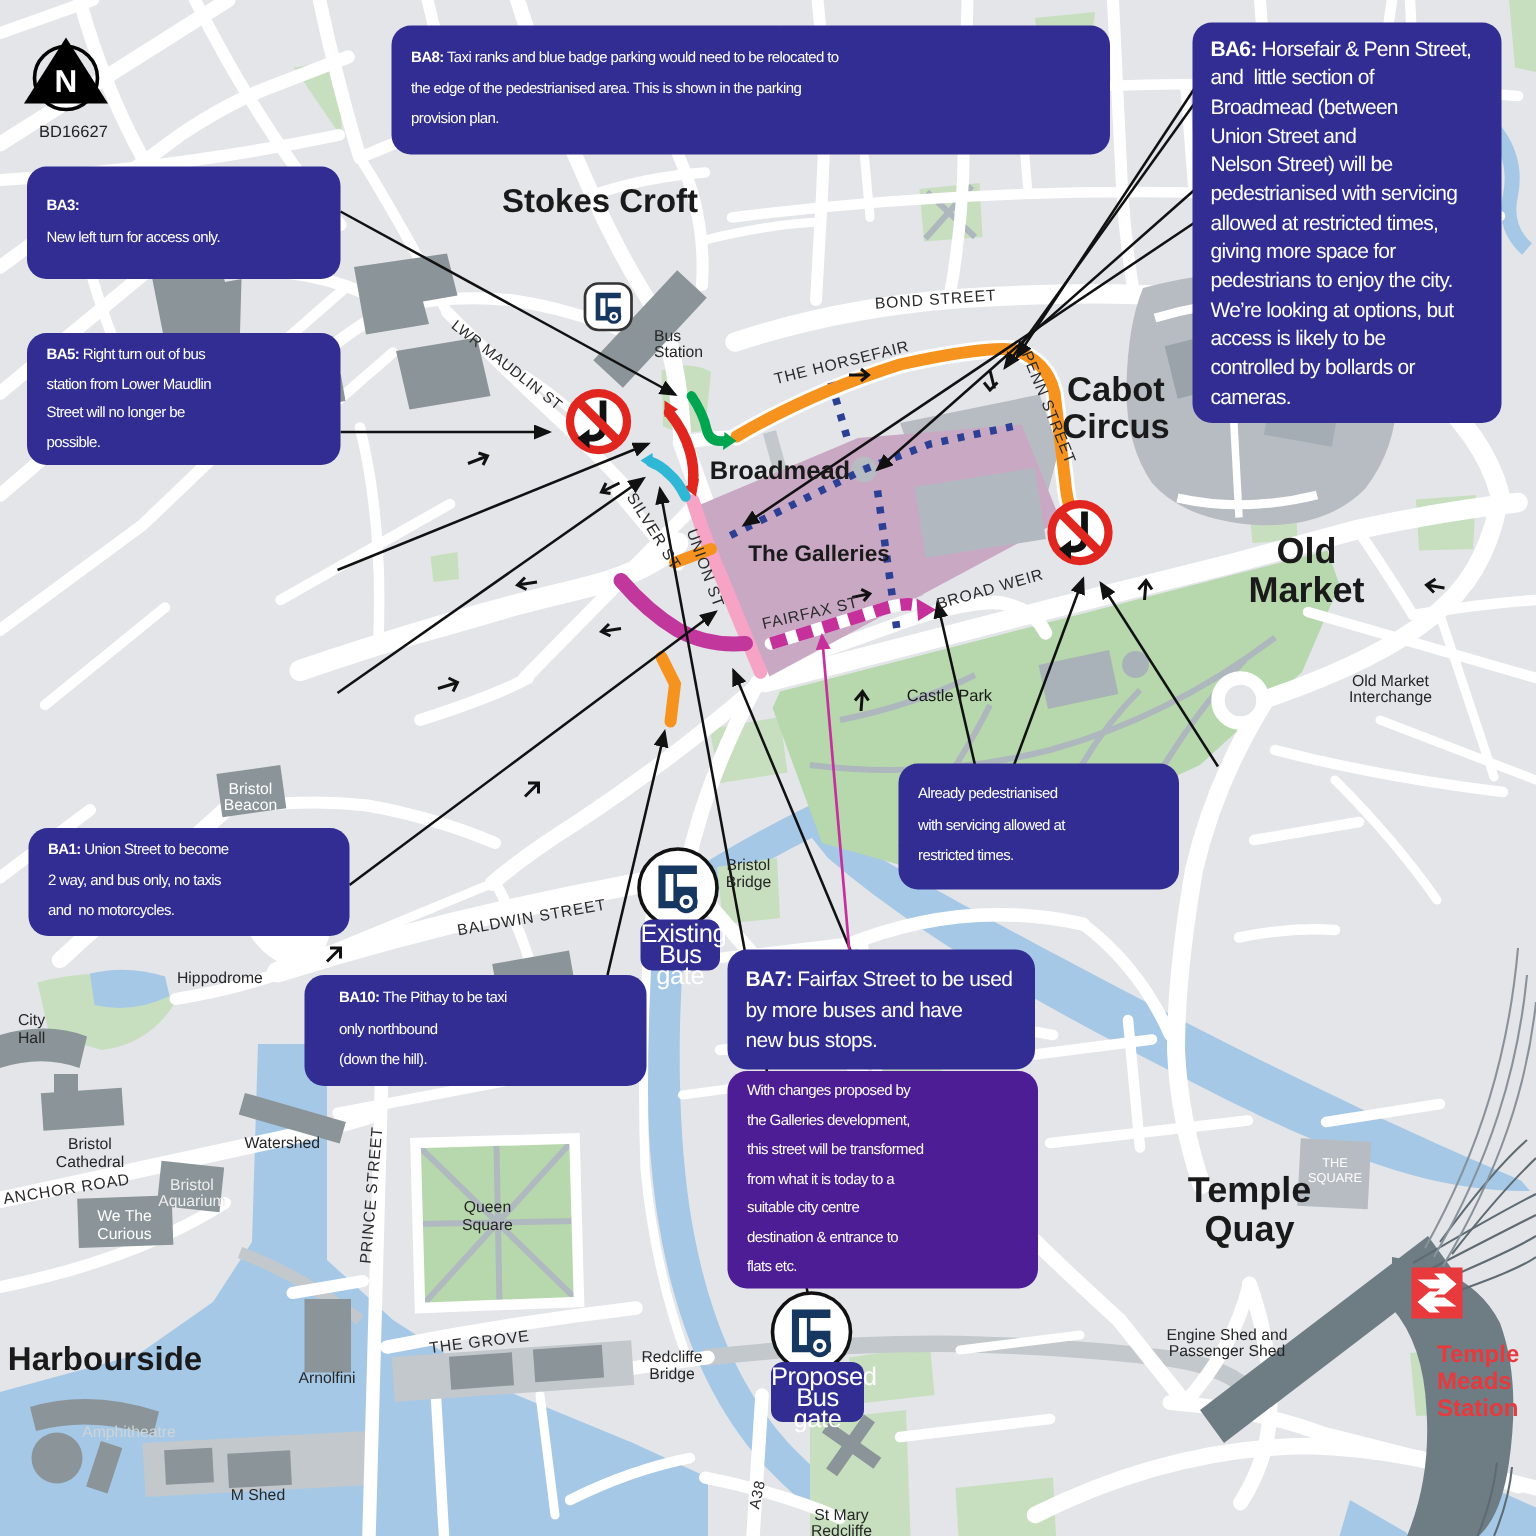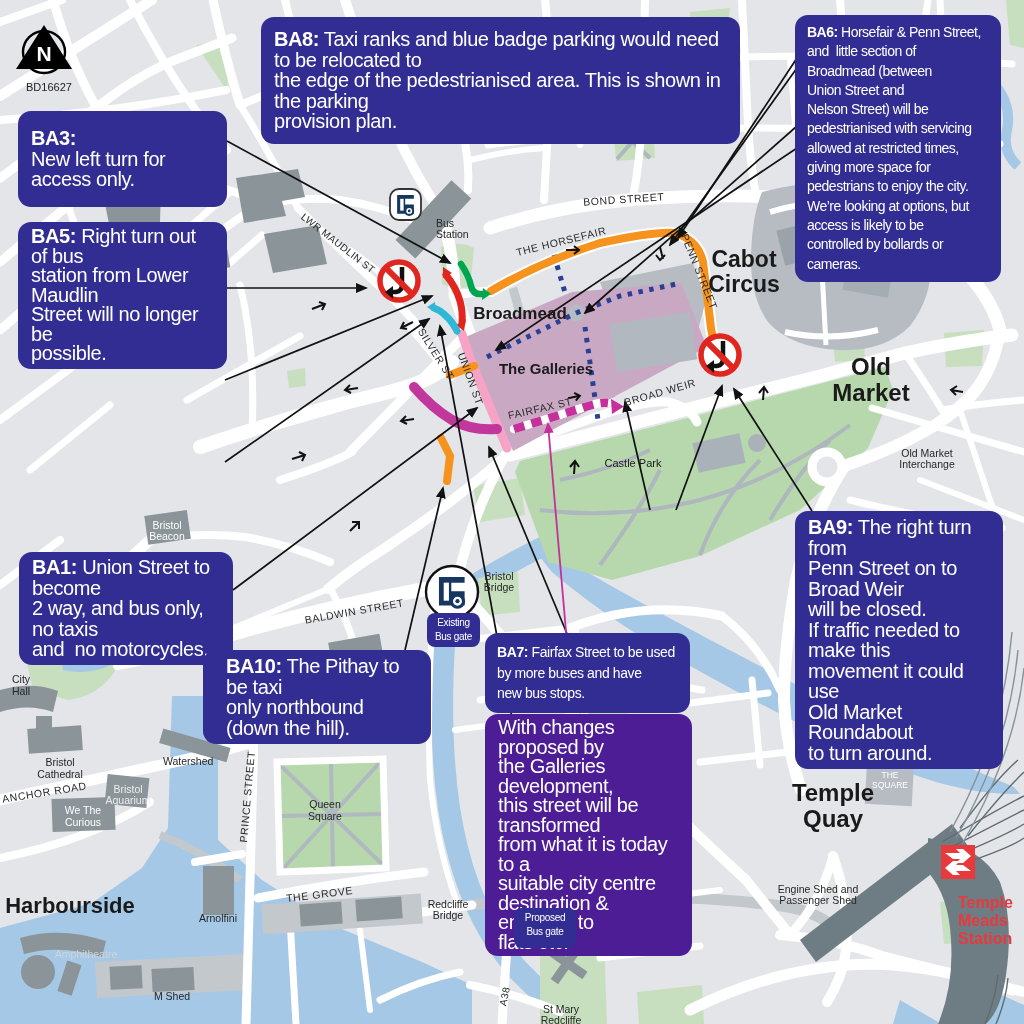--- a/index.html
+++ b/index.html
@@ -1,21 +1,21 @@
 <!DOCTYPE html>
 <html><head>
 <meta charset="utf-8">
 <style>
 html,body{margin:0;padding:0}
 #map{position:relative;width:1024px;height:1024px;overflow:hidden;background:#e3e5e9;font-family:"Liberation Sans",sans-serif}
 #map svg{position:absolute;left:0;top:0}
-.cb{position:absolute;background:#322d92;color:#fff;border-radius:13px;padding:9px 13px;font-size:20px;line-height:20.5px;letter-spacing:-0.4px}
+.cb{position:absolute;background:#322d92;color:#fff;border-radius:13px;padding:9px 13px;font-size:10px;line-height:20.5px;letter-spacing:-0.4px}
 .cb b{font-weight:bold}
 .pkb{background:#4c1d95}
-.gl{position:absolute;background:#322d92;color:#fff;border-radius:8px;font-size:10px;line-height:14px;text-align:center;padding-top:3px;letter-spacing:-0.3px}
+.gl{position:absolute;background:#322d92;color:#fff;border-radius:8px;font-size:17px;line-height:14px;text-align:center;padding-top:3px;letter-spacing:-0.3px}
 </style>
 </head>
 <body>
 <div id="map">
 <svg width="1024" height="1024" viewBox="0 0 1024 1024">
 <defs>
 <marker id="ab" markerWidth="12" markerHeight="10" refX="10" refY="5" orient="auto" markerUnits="userSpaceOnUse">
           <path d="M0,0 L12,5 L0,10 z" fill="#111"></path>
         </marker>
 <marker id="am" markerWidth="11" markerHeight="10" refX="9" refY="5" orient="auto" markerUnits="userSpaceOnUse">
@@ -414,18 +414,18 @@
 <text x="958" y="926">Meads</text>
 <text x="958" y="944">Station</text>
 </g>
 </svg>
 <div class="cb" style="left:261px;top:17px;width:453px;padding:12px 13px;"><b>BA8:</b> Taxi ranks and blue badge parking would need to be relocated to<br>the edge of the pedestrianised area. This is shown in the parking<br>provision plan.</div>
 <div class="cb" style="left:795px;top:15px;width:182px;line-height:19.3px;padding:8px 12px;font-size:14px;letter-spacing:-0.5px;"><b>BA6:</b> Horsefair &amp; Penn Street,<br>and&nbsp; little section of<br>Broadmead (between<br>Union Street and<br>Nelson Street) will be<br>pedestrianised with servicing<br>allowed at restricted times,<br>giving more space for<br>pedestrians to enjoy the city.<br>We’re looking at options, but<br>access is likely to be<br>controlled by bollards or<br>cameras.</div>
 <div class="cb" style="left:18px;top:111px;width:183px;padding:17px 13px;"><b>BA3:</b><br>New left turn for access only.</div>
 <div class="cb" style="left:18px;top:222px;width:183px;line-height:19.5px;padding:5px 13px;"><b>BA5:</b> Right turn out of bus<br>station from Lower Maudlin<br>Street will no longer be<br>possible.</div>
 <div class="cb" style="left:19px;top:552px;width:188px;padding:5px 13px;"><b>BA1:</b> Union Street to become<br>2 way, and bus only, no taxis<br>and&nbsp; no motorcycles.</div>
 <div class="cb" style="left:203px;top:650px;width:182px;padding:6px 23px;"><b>BA10:</b> The Pithay to be taxi<br>only northbound<br>(down the hill).</div>
-<div class="cb" style="left:795px;top:511px;width:182px;padding:6px 13px;"><b>BA9:</b> The right turn from<br>Penn Street on to Broad Weir<br>will be closed.<br>If traffic needed to make this<br>movement it could use<br>Old Market Roundabout<br>to turn around.</div>
+<div class="cb" style="left:599px;top:509px;width:161px;padding:11px 13px;">Already pedestrianised<br>with servicing allowed at<br>restricted times.</div>
 <div class="cb" style="left:485px;top:633px;width:181px;font-size:14px;padding:9px 12px;"><b>BA7:</b> Fairfax Street to be used<br>by more buses and have<br>new bus stops.</div>
 <div class="cb pkb" style="left:485px;top:714px;width:181px;line-height:19.5px;padding:4px 13px;">With changes proposed by<br>the Galleries development,<br>this street will be transformed<br>from what it is today to a<br>suitable city centre<br>destination &amp; entrance to<br>flats etc.</div>
 <div class="gl" style="left:427px;top:613px;width:53px;height:31px;">Existing<br>Bus gate</div>
 <div class="gl" style="left:514px;top:908px;width:62px;height:37px;">Proposed<br>Bus gate</div>
 </div>
 
 </body></html>

